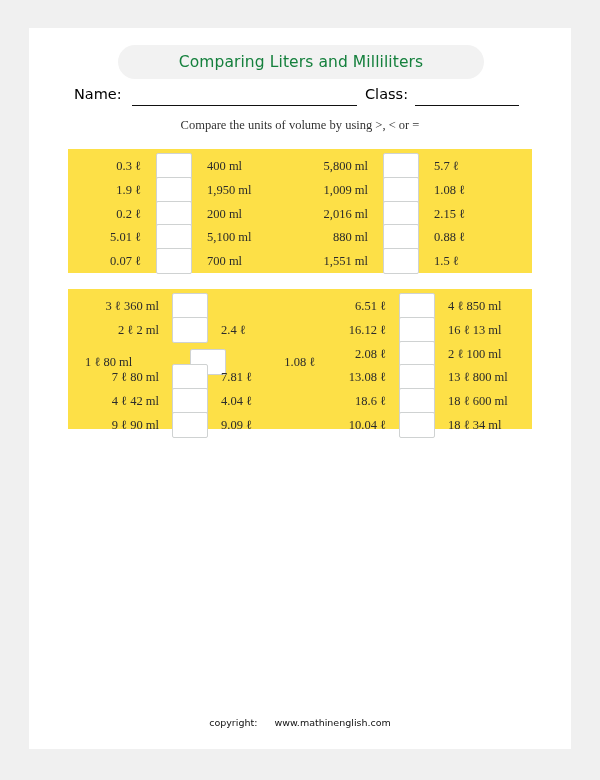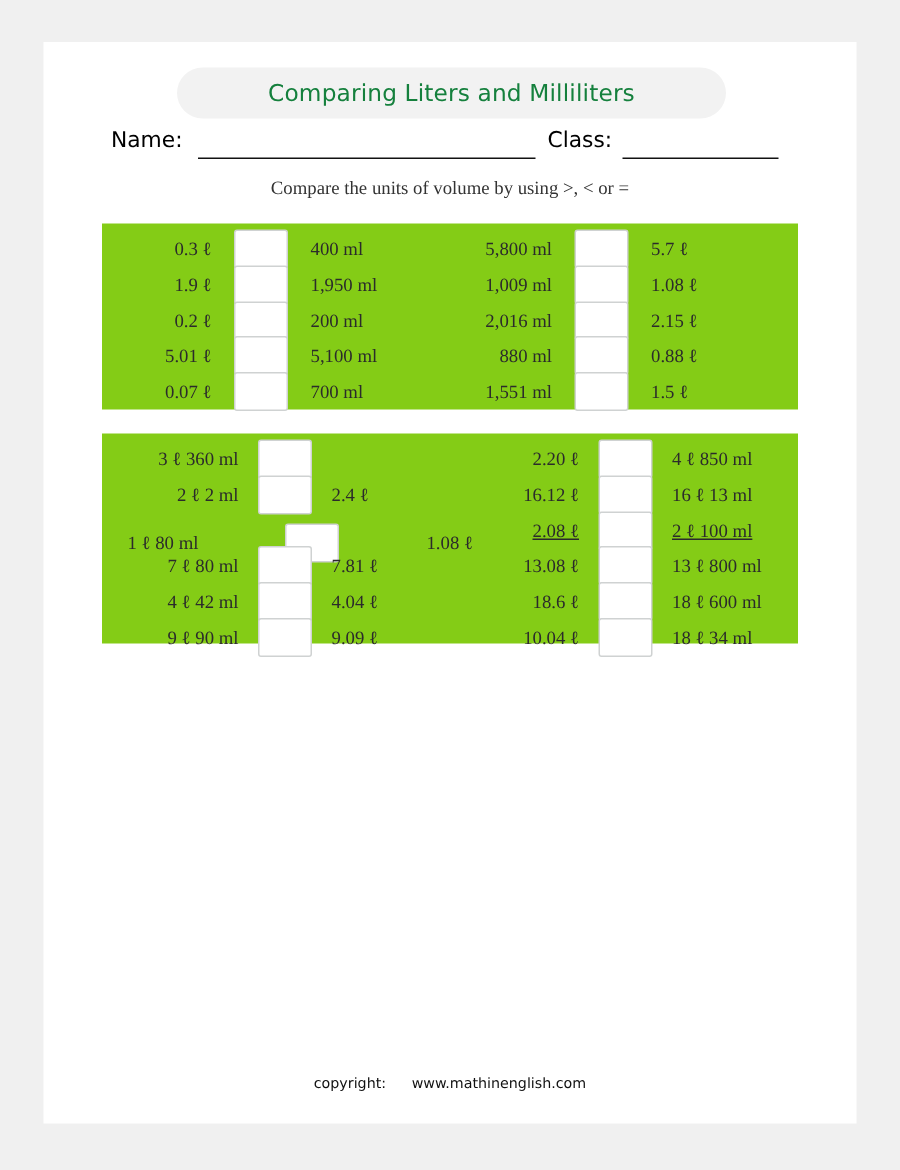--- a/index.html
+++ b/index.html
@@ -64,21 +64,21 @@
     font-family: "Liberation Serif", serif;
     font-size: 12.5px;
     color: #333;
   }
 
   
   .block {
     position: absolute;
     left: 39px;
     width: 464px;
-    background: #84cc16;
+    background: #fde047;
   }
   #block-1 { top: 121px; height: 124px; }
   #block-2 { top: 261px; height: 140px; }
 
   .block-inner { position: relative; width: 100%; height: 100%; }
 
   .qrow {
     position: absolute;
     height: 26px;
     display: flex;
@@ -204,40 +204,40 @@
       </div>
   </div>
 
   <div class="block" id="block-2">
     <div class="block-inner">
         <div class="qrow left" style="top: 4px;">
           <span class="operand a">3 ℓ 360 ml</span>
           <span class="answerbox"></span>
         </div>
         <div class="qrow right" style="top: 4px;">
-          <span class="operand a">2.20 ℓ</span>
+          <span class="operand a">6.51 ℓ</span>
           <span class="answerbox"></span>
           <span class="operand b">4 ℓ 850 ml</span>
         </div>
         <div class="qrow left" style="top: 27.8px;">
           <span class="operand a">2 ℓ   2 ml</span>
           <span class="answerbox"></span>
           <span class="operand b">2.4  ℓ</span>
         </div>
         <div class="qrow right" style="top: 27.8px;">
           <span class="operand a">16.12 ℓ</span>
           <span class="answerbox"></span>
           <span class="operand b">16 ℓ  13 ml</span>
         </div>
         <div class="qrow left" style="top: 60px; gap: 45px;">
           <span class="operand a">1 ℓ  80 ml</span>
           <span class="answerbox"></span>
           <span class="operand b">1.08 ℓ</span>
         </div>
-        <div class="qrow right" style="top: 51.6px; text-decoration: underline;">
+        <div class="qrow right" style="top: 51.6px;">
           <span class="operand a">2.08 ℓ</span>
           <span class="answerbox"></span>
           <span class="operand b">2 ℓ 100 ml</span>
         </div>
         <div class="qrow left" style="top: 75.4px;">
           <span class="operand a">7 ℓ  80 ml</span>
           <span class="answerbox"></span>
           <span class="operand b">7.81 ℓ</span>
         </div>
         <div class="qrow right" style="top: 75.4px;">

